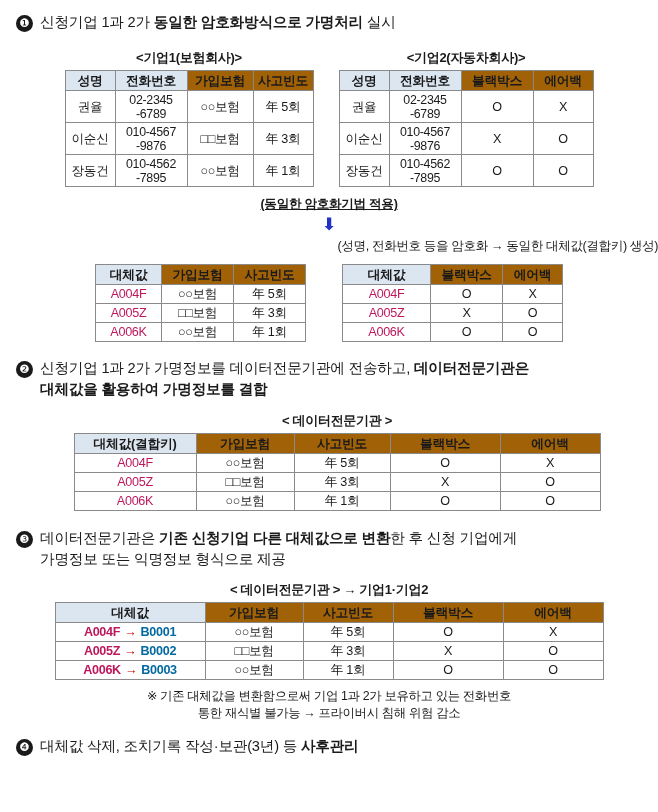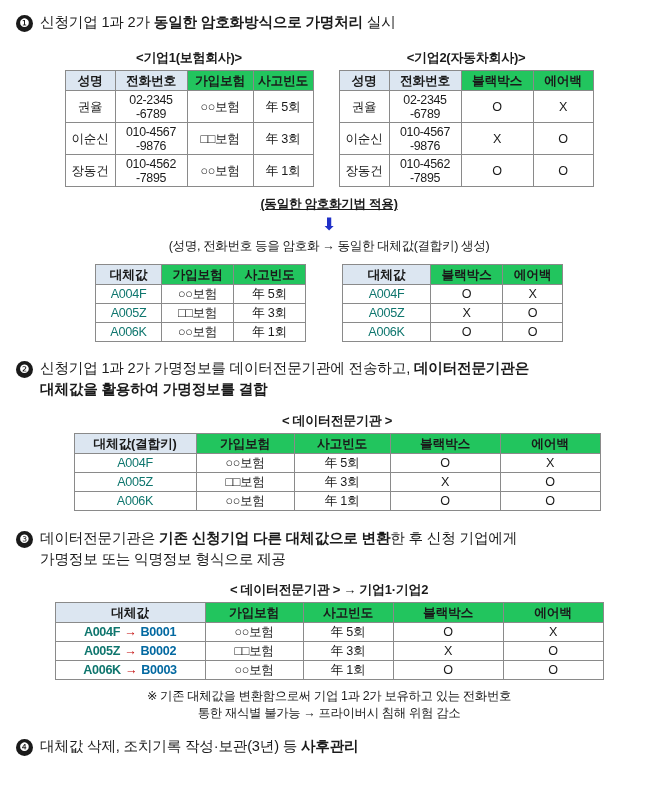--- a/index.html
+++ b/index.html
@@ -66,46 +66,46 @@
     font-weight: normal;
     letter-spacing: -0.3px;
     line-height: 14px;
   }
   table.grid th {
     font-weight: bold;
     font-size: 12.8px;
     height: 20px;
   }
   .h-id   { background: #dce6f1; }
-  .h-data { background: #22c55e; }
+  .h-data { background: #a16207; }
   .tall td { height: 32px; }
   .short td { height: 19px; }
 
-  .sub  { color: #0f766e; font-weight: bold; }
+  .sub  { color: #be185d; font-weight: bold; }
   .sub2 { color: #0369a1; font-weight: bold; }
   .arr  { color: #c00000; font-weight: bold; padding: 0 4px; }
 
   .phone { line-height: 13.5px; font-size: 12.4px; }
 
   
   .two-col {
     display: flex;
     justify-content: center;
     gap: 25px;
   }
   .centerblock { display: flex; justify-content: center; }
 
   .note {
     text-align: center;
     font-size: 12.6px;
     letter-spacing: -0.3px;
     font-weight: bold;
   }
   .note-plain {
-    text-align: center;
+    text-align: right;
     font-size: 12.6px;
     letter-spacing: -0.4px;
   }
   .downarrow {
     text-align: center;
     color: #2030c8;
     font-size: 17px;
     line-height: 17px;
     font-family: "DejaVu Sans", sans-serif;
     font-weight: bold;

